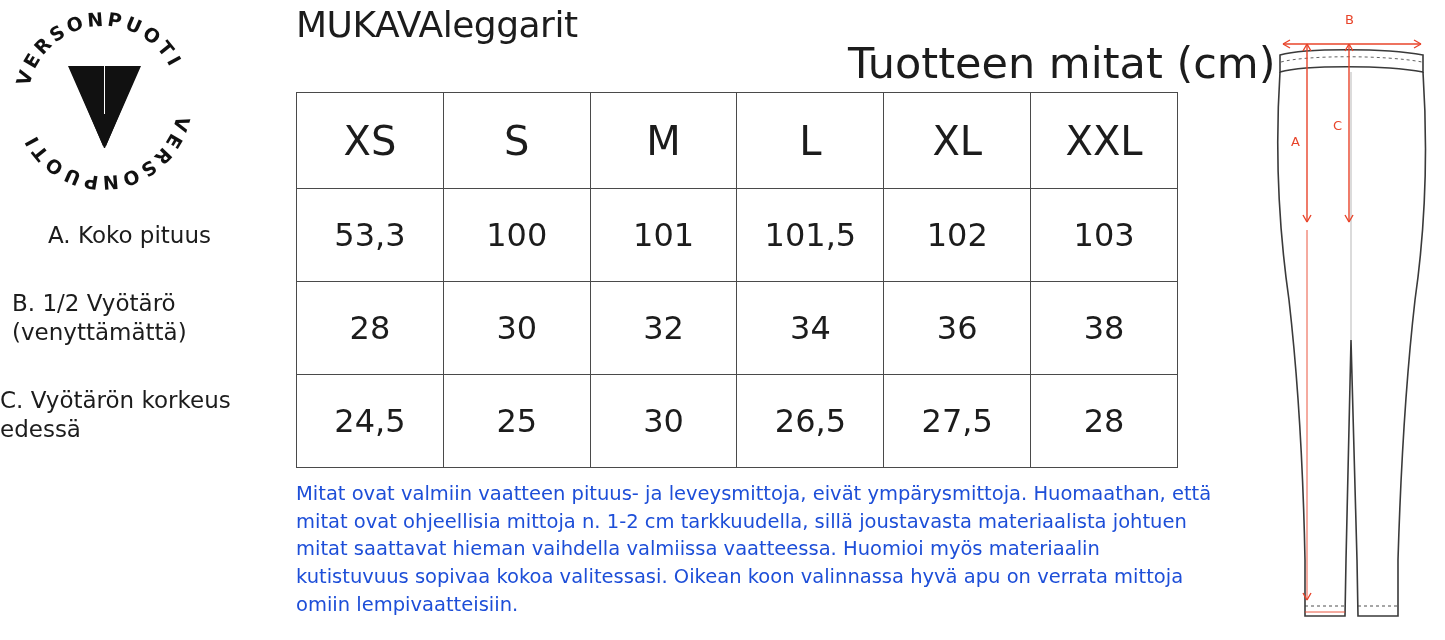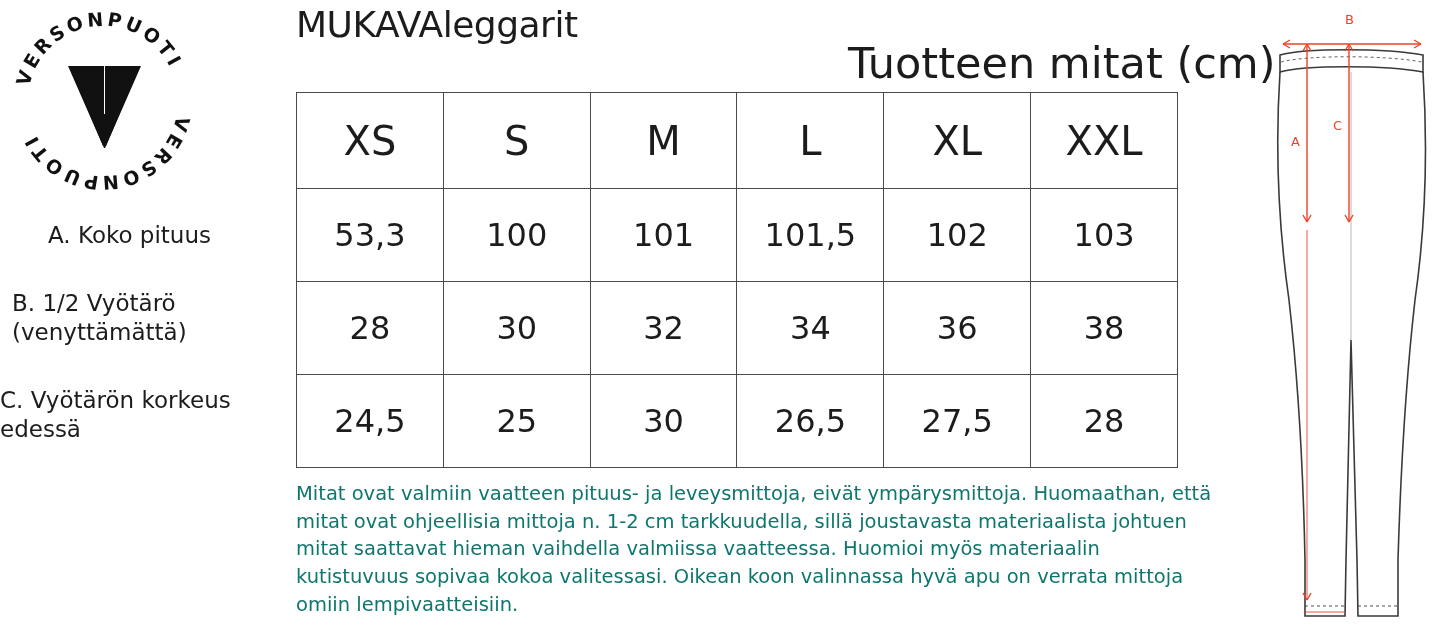--- a/index.html
+++ b/index.html
@@ -89,21 +89,21 @@
   }
 
   
   .note {
     position: absolute;
     left: 296px;
     top: 480px;
     width: 920px;
     font-size: 19.5px;
     line-height: 1.42;
-    color: #0f766e;
+    color: #1d4ed8;
   }
 
   
   .garment {
     position: absolute;
     left: 1245px;
     top: 0px;
     width: 200px;
     height: 640px;
   }

